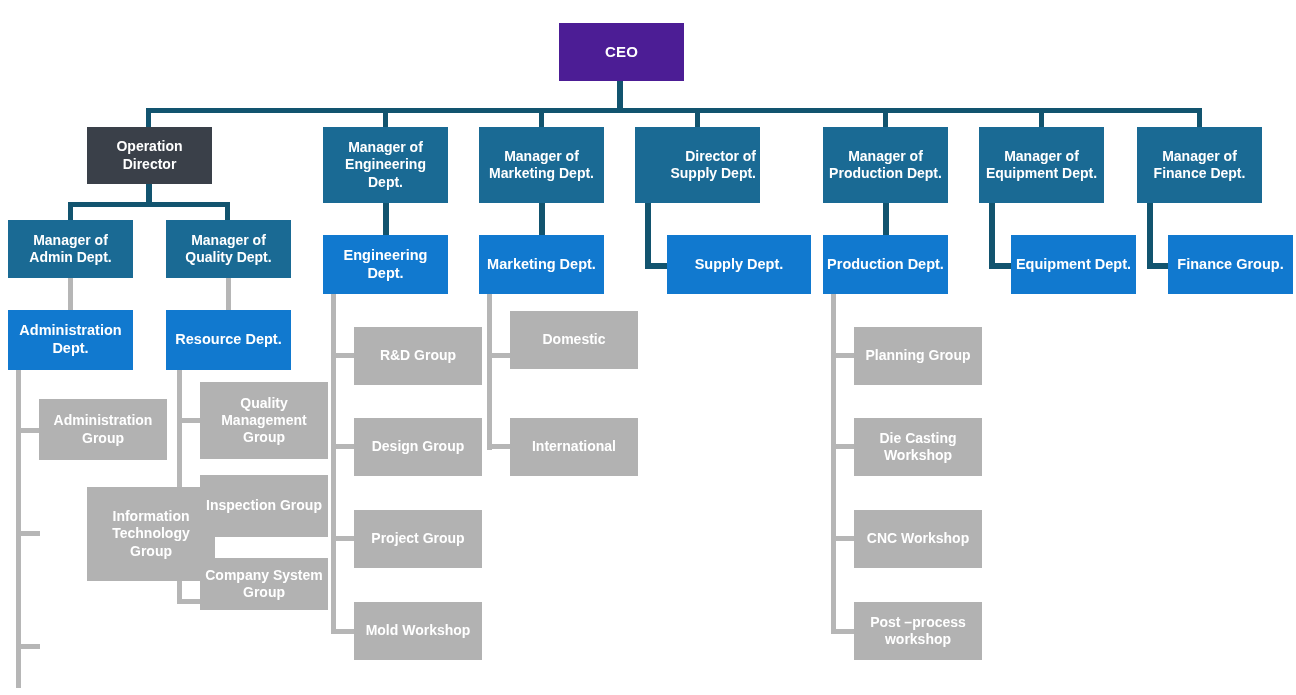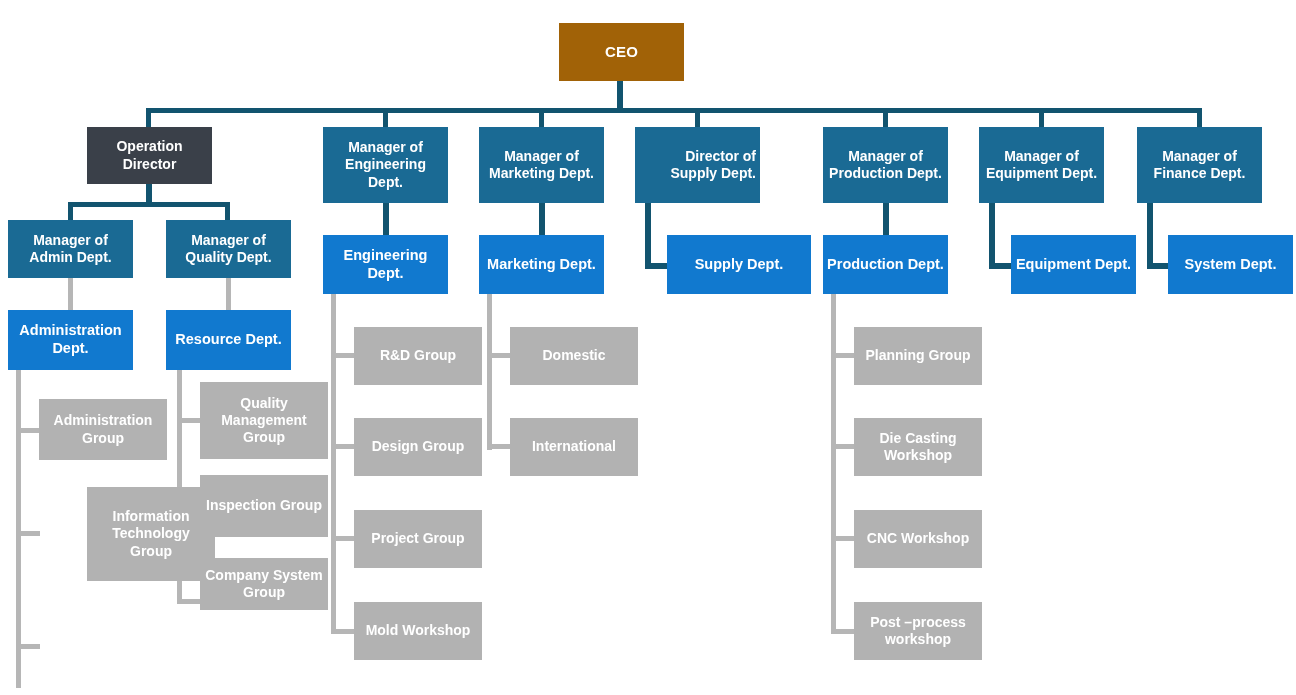--- a/index.html
+++ b/index.html
@@ -24,21 +24,21 @@
     justify-content:center;
     text-align:center;
     color:#ffffff;
     font-weight:bold;
     line-height:1.22;
     padding:2px 4px;
     z-index:5;
   }
   .box span{display:block;width:100%;}
 
-  .lvl-ceo{ background:#a16207; font-size:15px; letter-spacing:.2px;}
+  .lvl-ceo{ background:#4c1d95; font-size:15px; letter-spacing:.2px;}
   .lvl-dir{ background:#3a4049; font-size:14px;}
   .lvl-mgr{ background:#1a6a94; font-size:14px;}
   .lvl-dept{background:#1179cf; font-size:14.5px;}
   .lvl-grp{ background:#b2b2b2; font-size:14px;}
 
   
   .conn{position:absolute;z-index:1;}
   .c-dark{background:#12546f;}
   .c-gray{background:#b6b6b6;}
 </style>
@@ -171,21 +171,21 @@
 
   <div class="box lvl-dept" style="left:823px;top:235px;width:125px;height:59px;">
     <span>Production Dept.</span>
   </div>
 
   <div class="box lvl-dept" style="left:1011px;top:235px;width:125px;height:59px;">
     <span>Equipment Dept.</span>
   </div>
 
   <div class="box lvl-dept" style="left:1168px;top:235px;width:125px;height:59px;">
-    <span>System Dept.</span>
+    <span>Finance Group.</span>
   </div>
 
   <div class="box lvl-grp" style="left:39px;top:399px;width:128px;height:61px;">
     <span>Administration Group</span>
   </div>
   <div class="box lvl-grp" style="left:39px;top:487px;width:128px;height:94px;margin-left:48px;">
     <span>Information Technology Group</span>
   </div>
 
   <div class="box lvl-grp" style="left:200px;top:382px;width:128px;height:77px;">
@@ -204,21 +204,21 @@
   <div class="box lvl-grp" style="left:354px;top:418px;width:128px;height:58px;">
     <span>Design Group</span>
   </div>
   <div class="box lvl-grp" style="left:354px;top:510px;width:128px;height:58px;">
     <span>Project Group</span>
   </div>
   <div class="box lvl-grp" style="left:354px;top:602px;width:128px;height:58px;">
     <span>Mold Workshop</span>
   </div>
 
-  <div class="box lvl-grp" style="left:510px;top:327px;width:128px;height:58px;">
+  <div class="box lvl-grp" style="left:510px;top:311px;width:128px;height:58px;">
     <span>Domestic</span>
   </div>
   <div class="box lvl-grp" style="left:510px;top:418px;width:128px;height:58px;">
     <span>International</span>
   </div>
 
   <div class="box lvl-grp" style="left:854px;top:327px;width:128px;height:58px;">
     <span>Planning Group</span>
   </div>
   <div class="box lvl-grp" style="left:854px;top:418px;width:128px;height:58px;">

